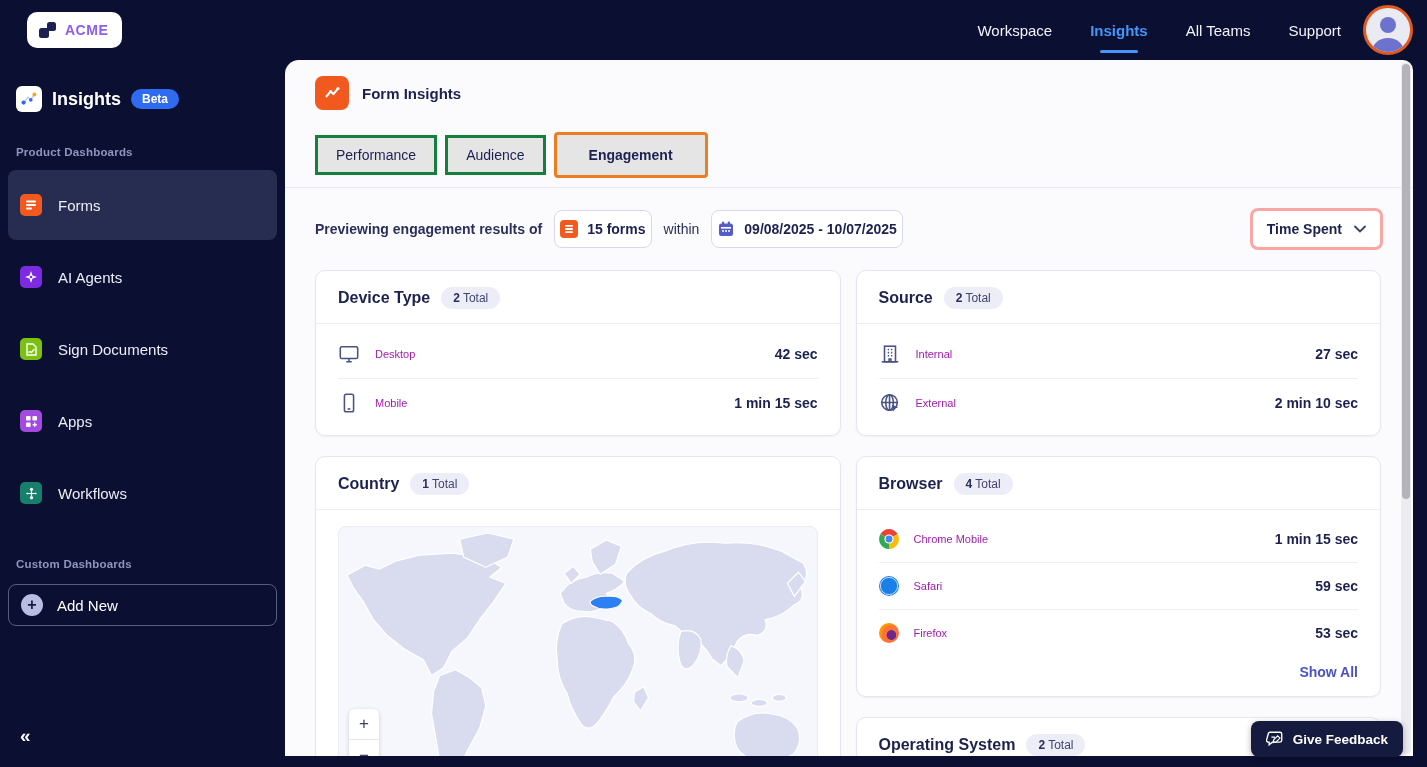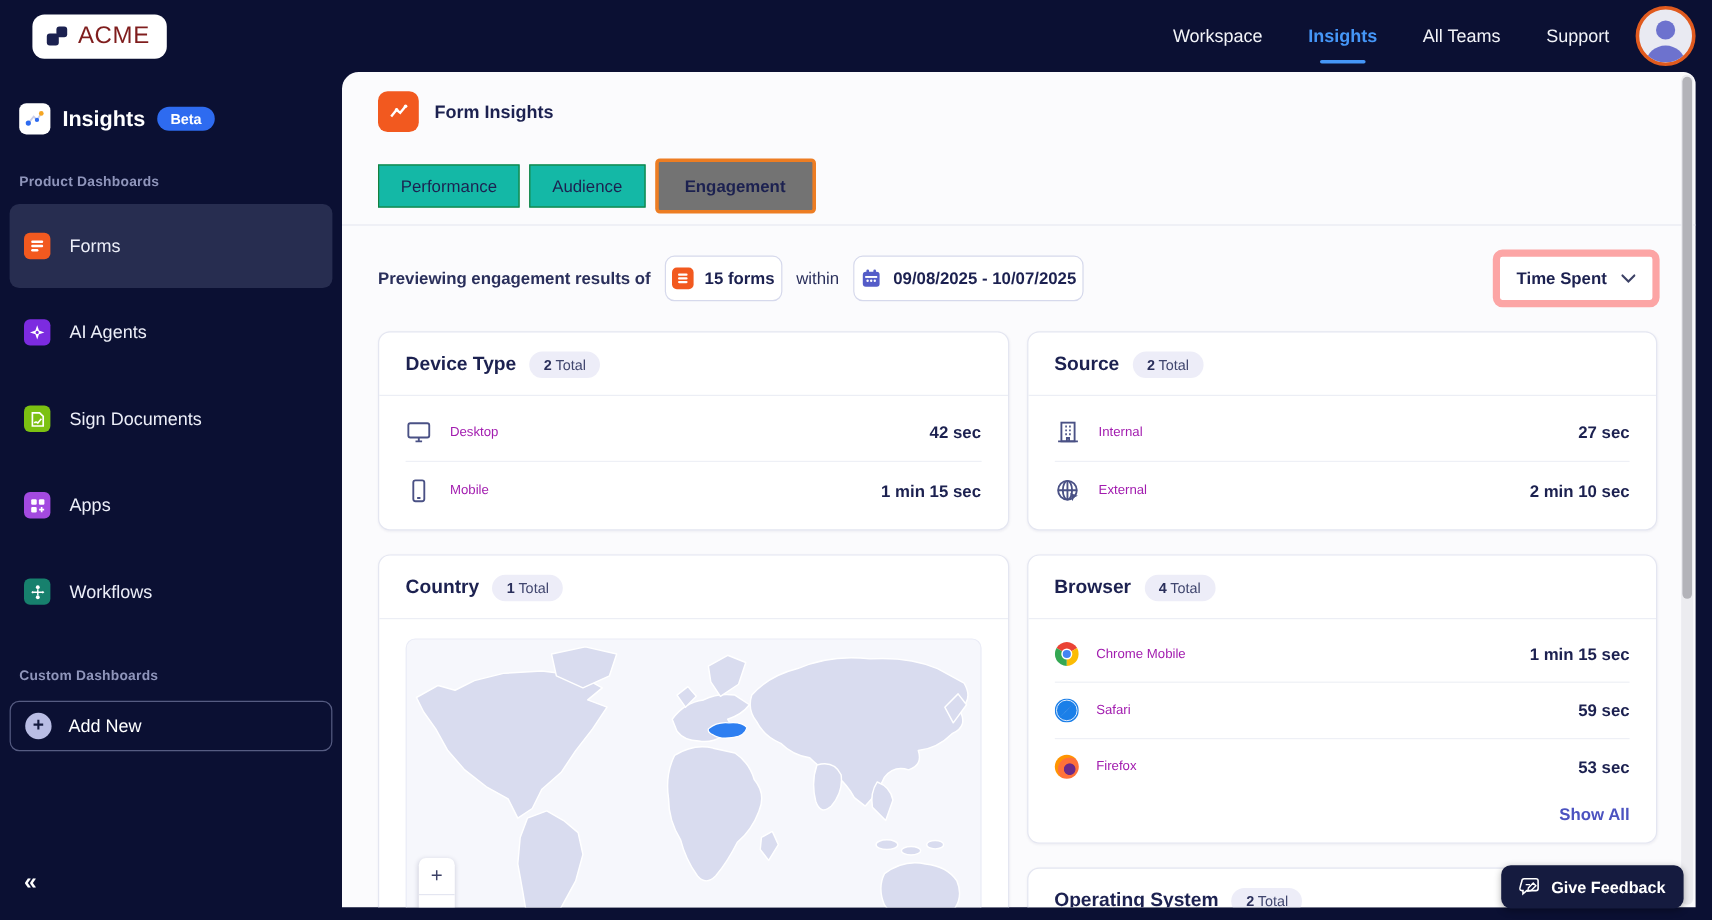--- a/index.html
+++ b/index.html
@@ -2,21 +2,21 @@
 <html><head>
 <meta charset="utf-8">
 <style>
   * { margin:0; padding:0; box-sizing:border-box; }
   html,body { width:1427px; height:767px; overflow:hidden; }
   body { background:#0b1033; font-family:"Liberation Sans", sans-serif; position:relative; }
 
   
   .topbar { height:60px; display:flex; align-items:center; padding:0 14px 0 27px; }
   .logo { background:#fff; border-radius:10px; padding:7px 14px 7px 10px; display:flex; align-items:center; gap:6px; }
-  .logo-text { font-size:20px; font-weight:400; color:#7f1d1d; letter-spacing:.5px; }
+  .logo-text { font-size:14px; font-weight:700; color:#8b5cf6; letter-spacing:.5px; }
   .topnav { margin-left:auto; display:flex; align-items:center; gap:38px; margin-right:22px; }
   .topnav-item { color:#f2f3f8; font-size:15px; cursor:pointer; position:relative; padding:6px 0; }
   .topnav-item.active { color:#4596f7; font-weight:600; }
   .topnav-item.active::after { content:""; position:absolute; left:50%; transform:translateX(-50%); bottom:-8px; width:38px; height:3px; border-radius:3px; background:#4596f7; }
   .avatar { width:50px; height:50px; border-radius:50%; background:#e9eaf2; border:3px solid #e05a1e; display:flex; align-items:center; justify-content:center; overflow:hidden; }
 
   
   .sidebar { position:absolute; left:0; top:60px; width:285px; bottom:0; }
   .app-row { display:flex; align-items:center; gap:10px; padding:26px 16px 6px; }
   .app-icon { width:26px; height:26px; background:#fff; border-radius:6px; display:flex; align-items:center; justify-content:center; }
@@ -30,29 +30,29 @@
   .plus-circle { width:22px; height:22px; border-radius:50%; background:#b9bde4; color:#141a3e; font-size:16px; font-weight:700; display:flex; align-items:center; justify-content:center; line-height:0; }
   .collapse { position:absolute; left:20px; bottom:20px; color:#fff; font-size:19px; font-weight:700; cursor:pointer; }
 
   
   .panel { position:absolute; left:285px; top:60px; right:14px; bottom:11px; background:#fbfbfd; border-radius:14px 10px 0 0; overflow:hidden;text-align:right; }
   .panel-head { padding:16px 30px 0; }
   .head-row { display:flex; align-items:center; gap:13px; }
   .fi-icon { width:34px; height:34px; background:#f2591f; border-radius:8px; display:flex; align-items:center; justify-content:center; }
   .fi-title { font-size:15px; font-weight:700; color:#1c2150; }
   .tabs { margin-top:21px; display:flex; align-items:center; gap:8px; height:48px; }
-  .tab { background:#14b8a6; border:1px solid #15803d; border-radius:0; padding:9px 18px; font-size:14px; color:#1c2150; cursor:pointer; }
-  .tab.active { background:#737373; border:3px solid #ed7d23; border-radius:4px; font-weight:700; padding:12px 22px; }
+  .tab { background:#e5e5e5; border:3px solid #15803d; border-radius:0; padding:9px 18px; font-size:14px; color:#1c2150; cursor:pointer; }
+  .tab.active { background:#e5e5e5; border:3px solid #ed7d23; border-radius:4px; font-weight:700; padding:12px 32px; }
   .head-divider { border-top:1px solid #e7e8f2; margin-top:8px; }
   .filter-row { padding:20px 30px 18px; display:flex; align-items:center; gap:12px; }
   .filter-text { font-size:14px; font-weight:700; color:#2a2f5b; }
   .filter-text.light { font-weight:400; }
   .chip { background:#fff; border:1px solid #d6d9ec; border-radius:8px; padding:9px 5px; display:flex; align-items:center; gap:9px; font-size:14px; font-weight:700; color:#1c2150; cursor:pointer; }
   .mini-sq { width:18px; height:18px; border-radius:4px; background:#f2591f; display:flex; align-items:center; justify-content:center; }
-  .metric-dd { margin-left:auto; background:#fff; border:6px solid #fca5a5; border-radius:8px; padding:10px 14px; display:flex; align-items:center; gap:12px; font-size:14px; font-weight:700; color:#1c2150; cursor:pointer; }
+  .metric-dd { margin-left:auto; background:#fff; border:3px solid #fca5a5; border-radius:8px; padding:10px 14px; display:flex; align-items:center; gap:12px; font-size:14px; font-weight:700; color:#1c2150; cursor:pointer; }
 
   
   .cards { padding:2px 32px 0 30px; display:flex; gap:15px; align-items:flex-start; }
   .col { flex:1; display:flex; flex-direction:column; gap:20px; min-width:0; }
   .card { background:#fff; border:1px solid #e4e6f1; border-radius:10px; box-shadow:0 1px 2px rgba(20,24,70,.05); }
   .card-head { padding:16px 22px 14px; display:flex; align-items:center; gap:11px; border-bottom:1px solid #eceef5; }
   .card-title { font-size:16px; font-weight:700; color:#1c2150; }
   .badge { background:#ededf8; border-radius:999px; padding:4px 12px; font-size:12px; color:#40466e; }
   .badge b { color:#2a2f5b; margin-right:3px; }
   .card-body { padding:6px 22px 8px; }

